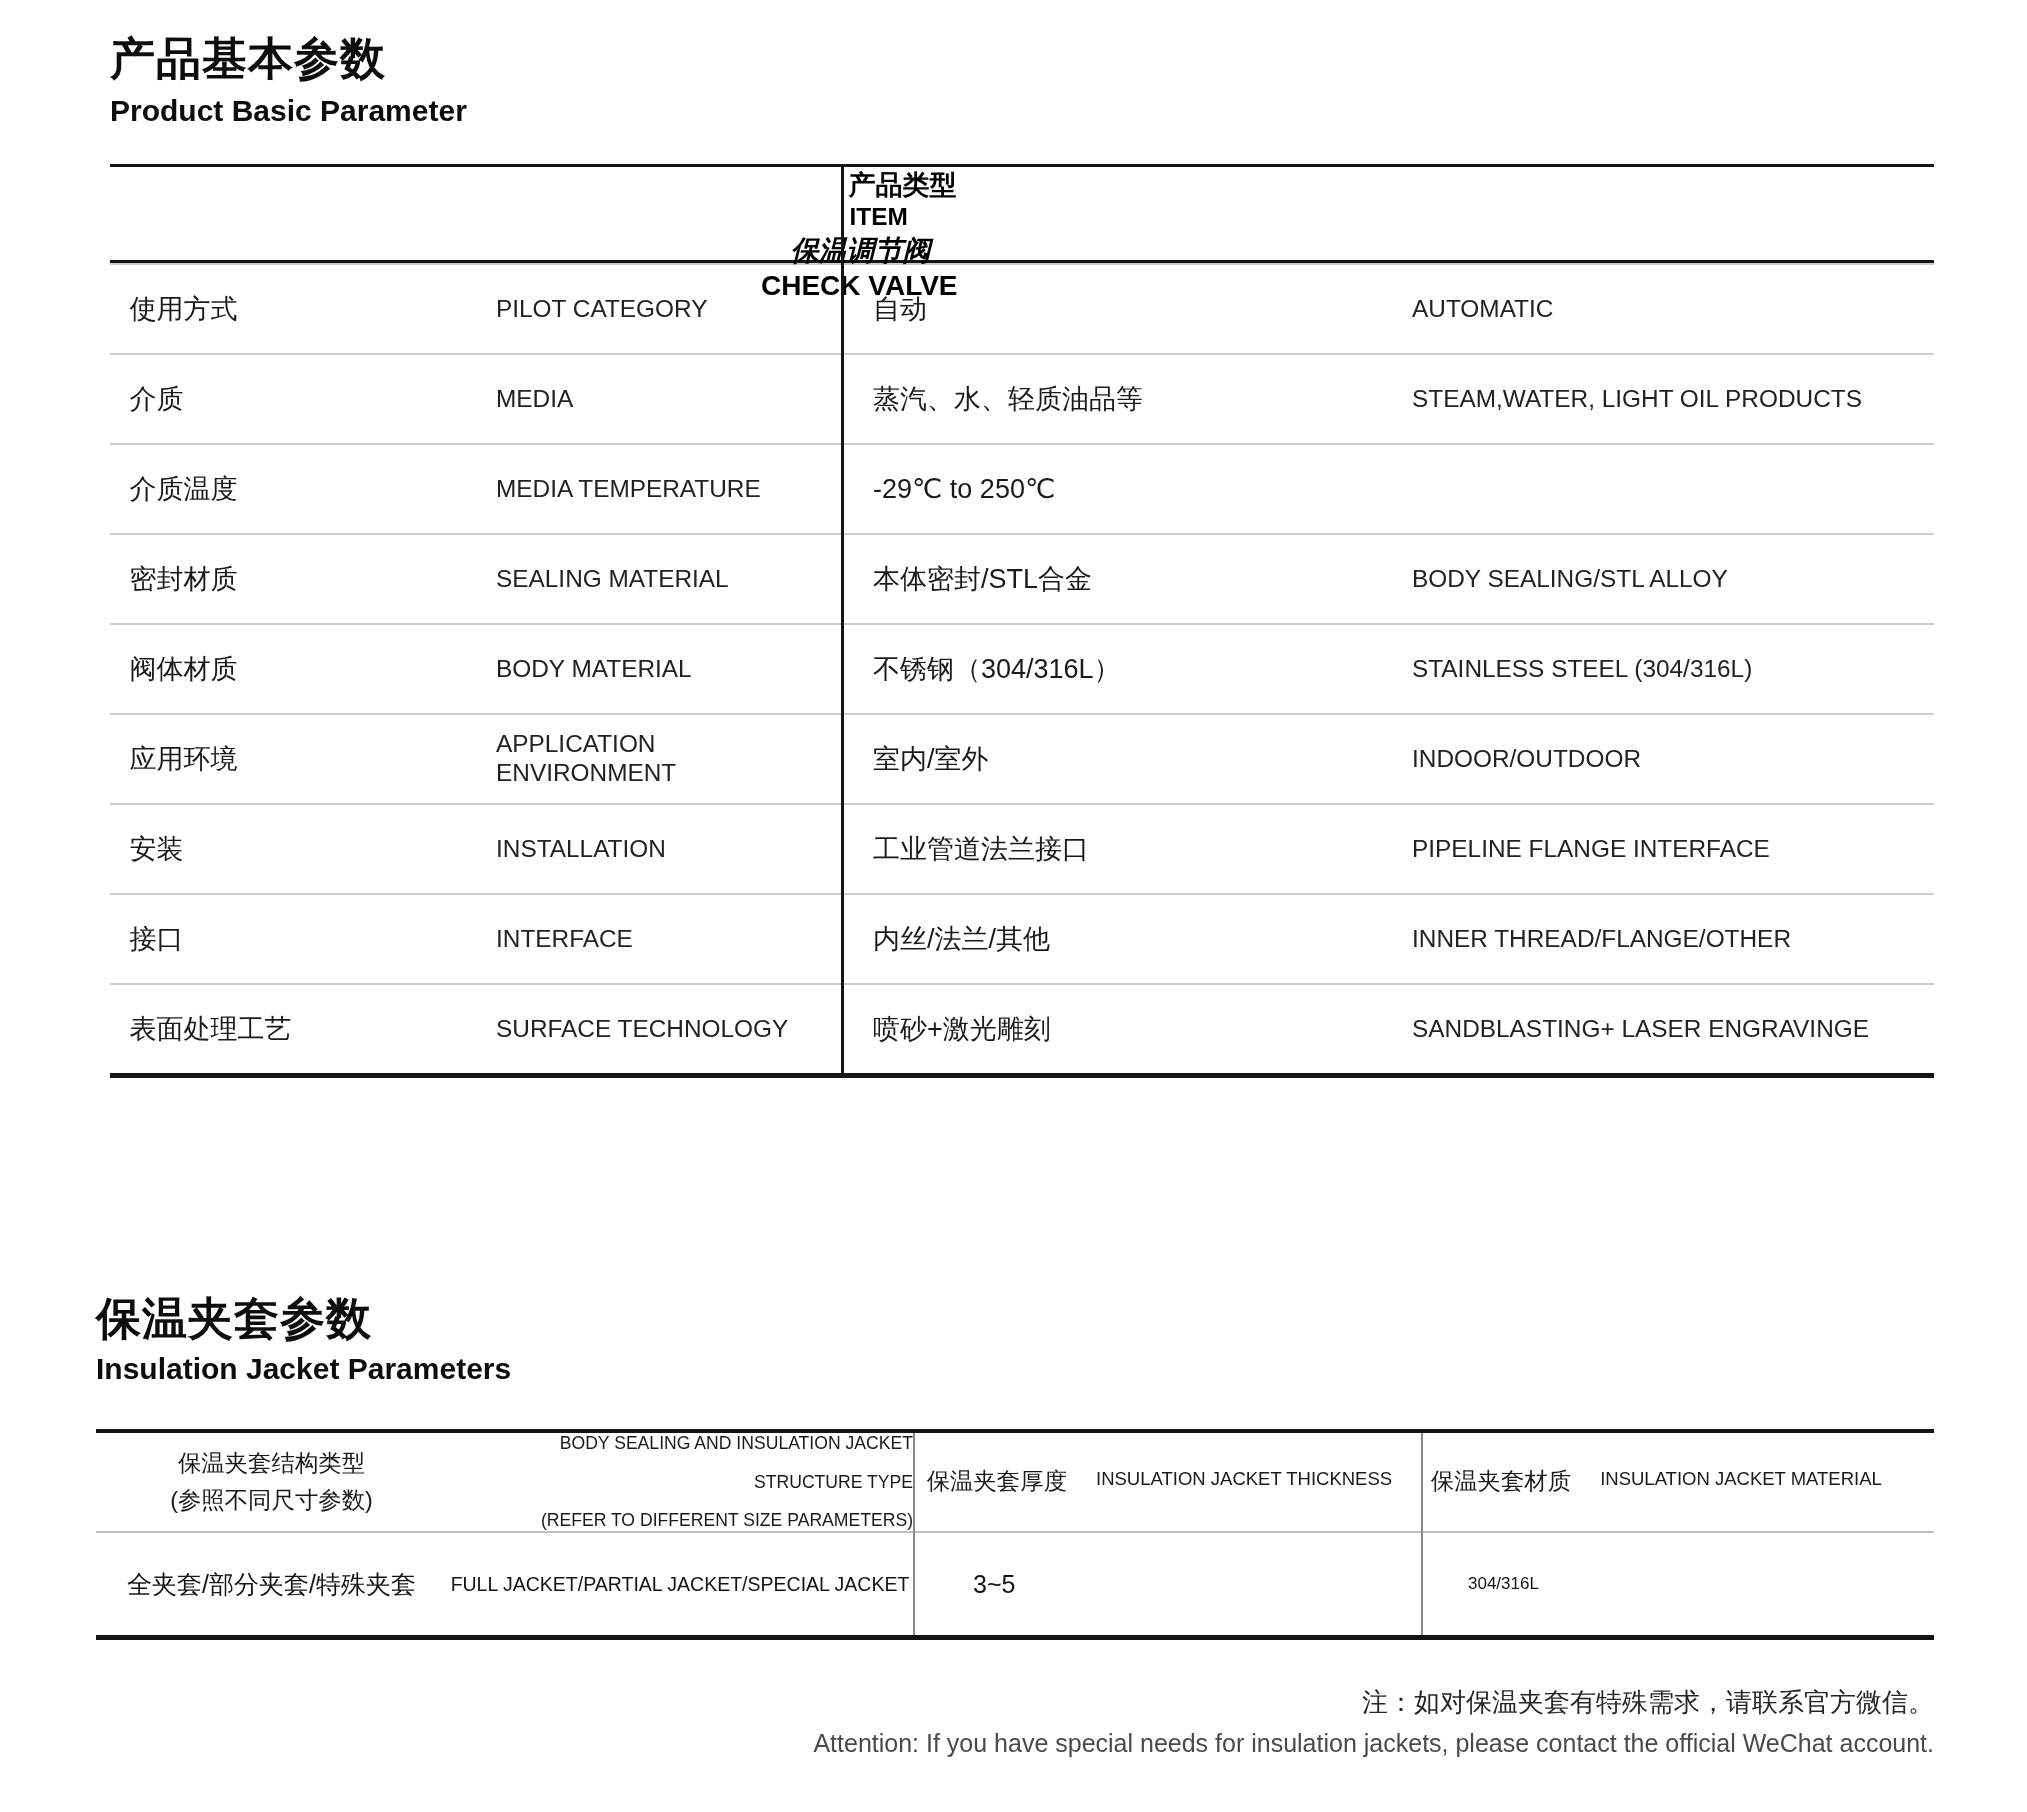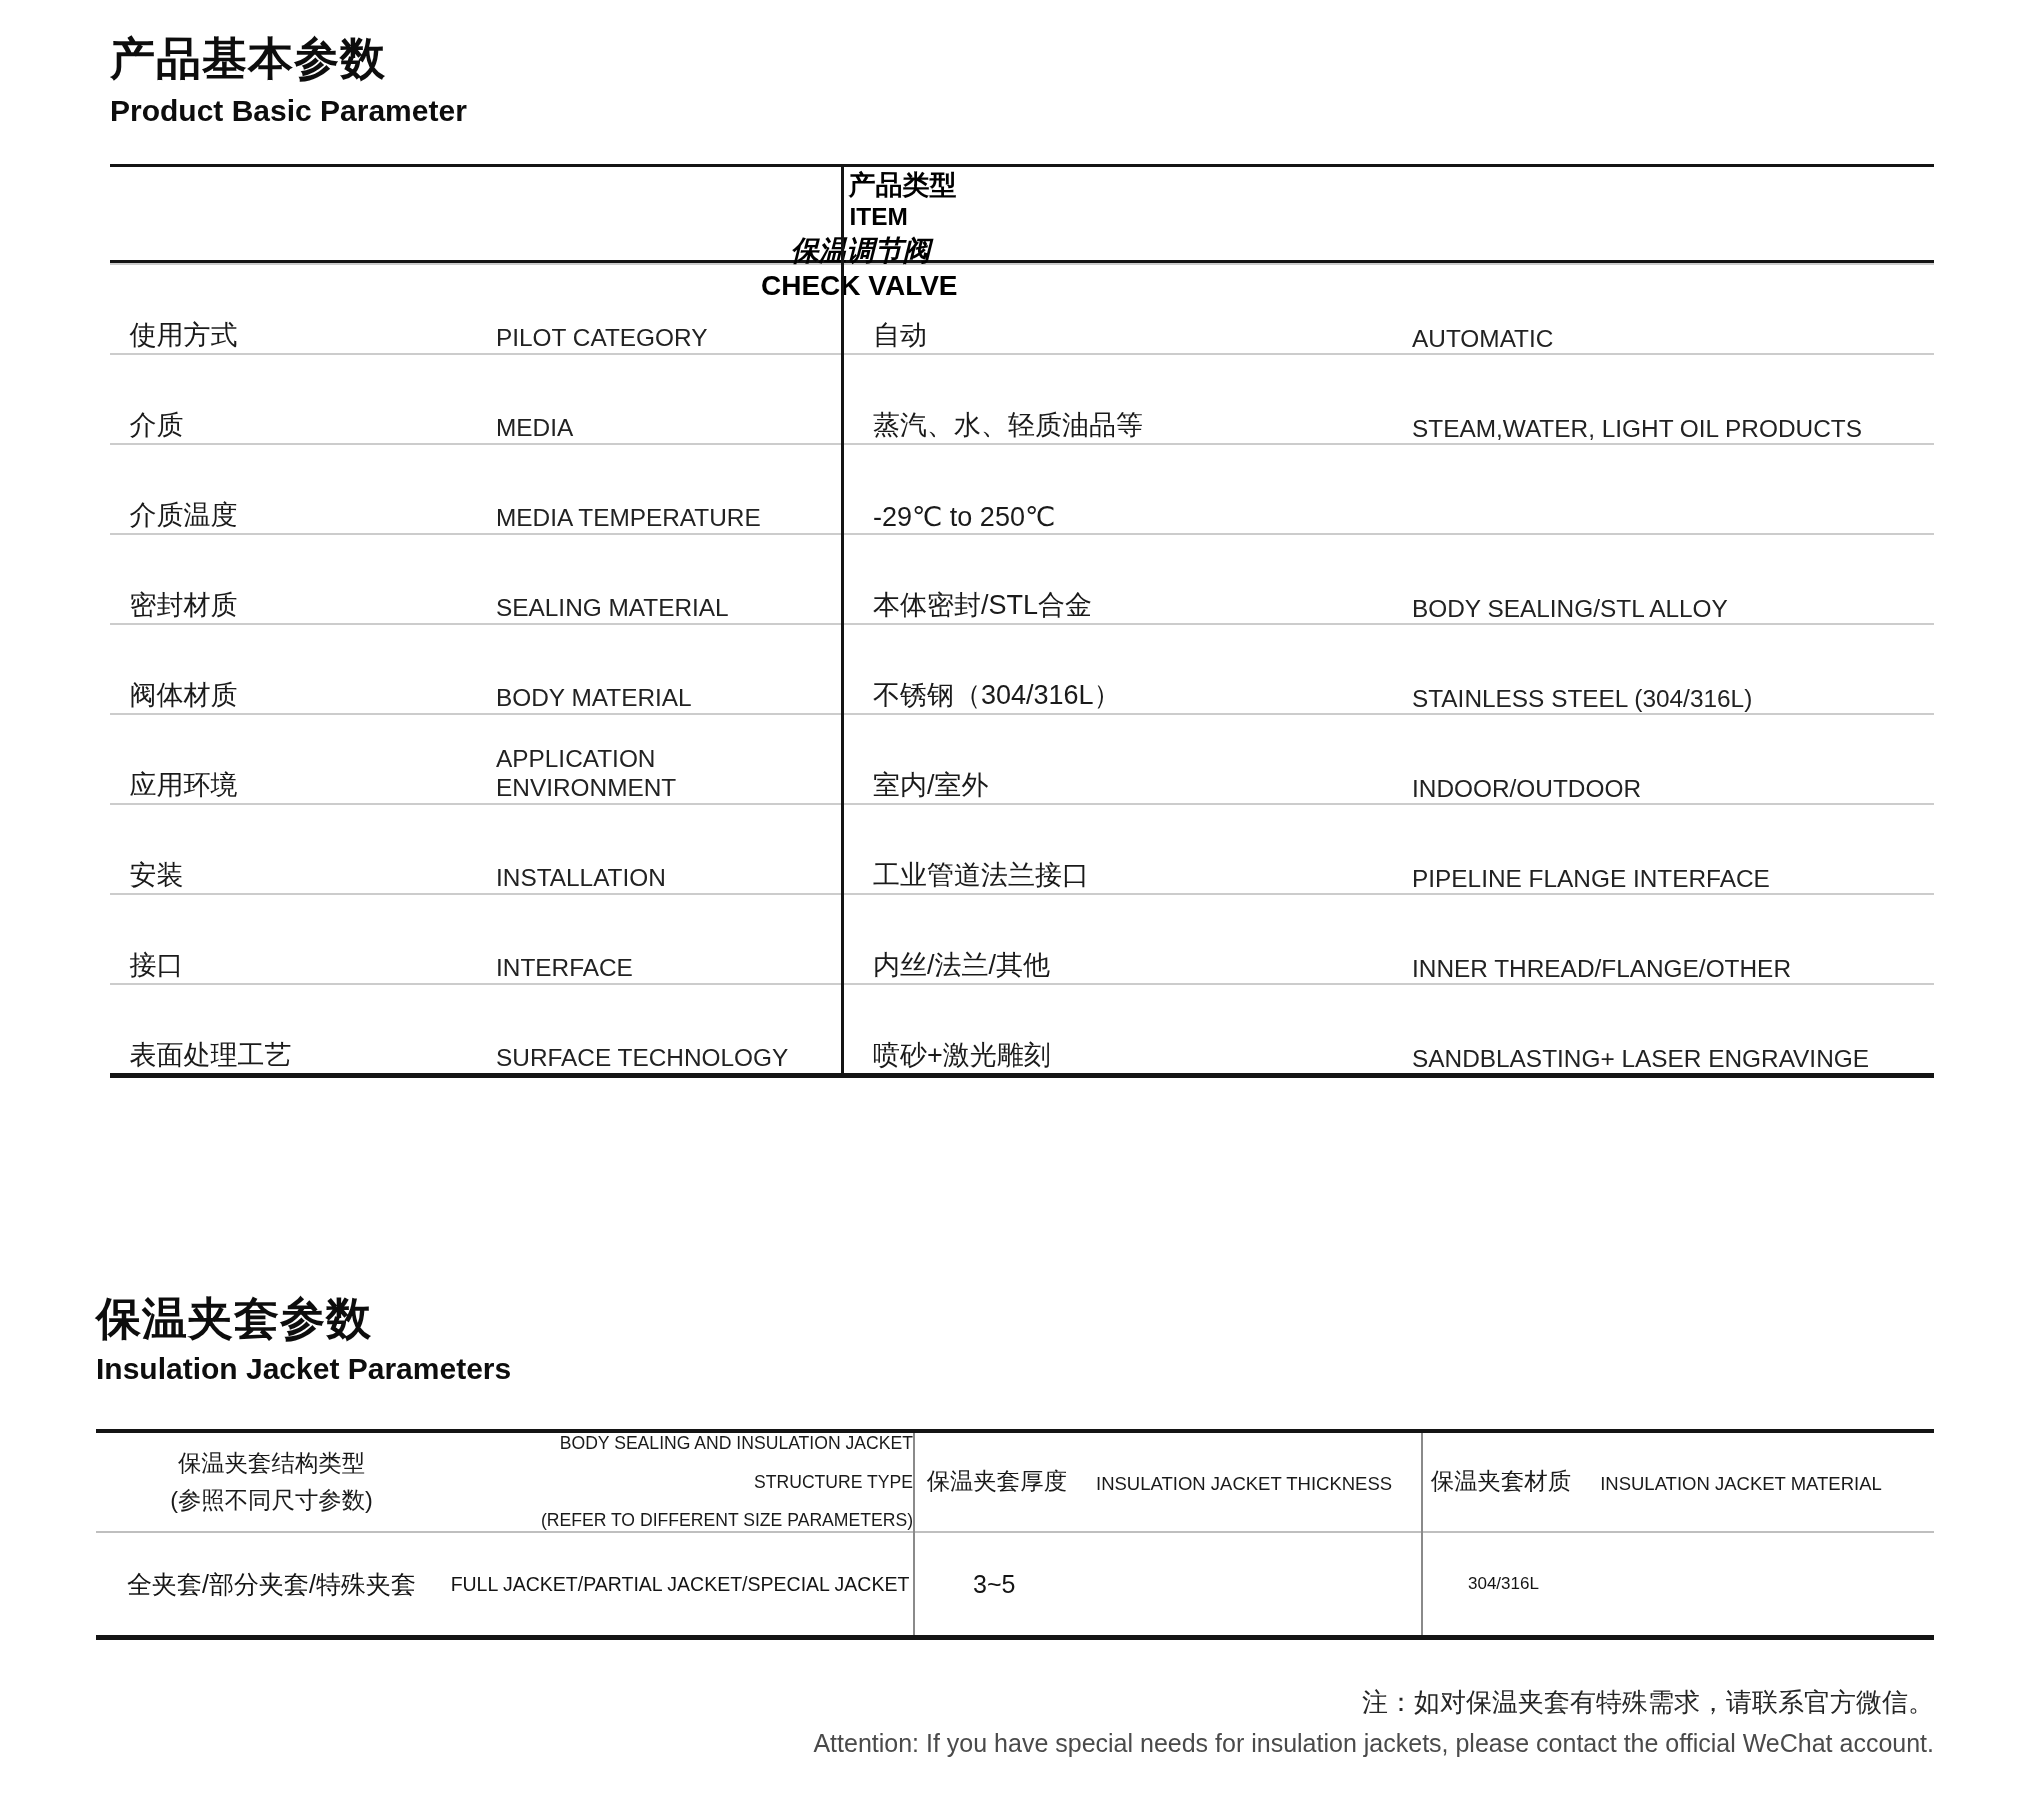--- a/index.html
+++ b/index.html
@@ -13,21 +13,21 @@
   #s1-title-cn { left:110px; top:29px; }
   #s1-title-en { left:110px; top:94px; }
   #s2-title-cn { left:96px; top:1289px; }
   #s2-title-en { left:96px; top:1352px; }
 
   
   .t1 { position:absolute; left:110px; top:164px; width:1824px;
         border-top:3.9px solid #141414; border-bottom:5.9px solid #141414; }
   .t1-vline { position:absolute; left:731px; top:0; bottom:0; width:2.9px; background:#141414; z-index:2; }
   .t1-header { display:flex; align-items:center; height:96px; border-bottom:3.9px solid #141414;flex-direction:column; }
-  .t1-row { display:flex; align-items:flex-end; height:90px; border-top:2px solid #cccccc; }
+  .t1-row { display:flex; align-items:center; height:90px; border-top:2px solid #cccccc; }
   .t1-row:first-of-type { border-top:none; }
 
   .c1 { width:386px; padding-left:19.5px; }
   .c2 { width:345px; padding-right:49px; line-height:1.18; }
   .c3 { width:571px; padding-left:32px; }
   .c4 { width:522px; }
 
   .cn  { font-size:27px; color:#1a1a1a; }
   .en  { font-size:24.4px; color:#222222; }
   .hcn { font-size:27px; font-weight:bold; color:#000000; }
@@ -45,21 +45,21 @@
   .t2-row { display:flex; align-items:center; height:102px; }
 
   .ta { width:817px; display:flex; align-items:center; }
   .tb { width:508px; }
   .tc { width:513px; }
 
   .ta-cn { width:351px; text-align:center; }
   .ta-en { width:466px; text-align:right; }
   .t2-cn { font-size:23.4px; color:#1a1a1a; line-height:1.6; }
   .t2-en { font-size:17.6px; color:#1a1a1a; line-height:2.2; }
-  .t2-pair { display:flex; align-items:flex-end; }
+  .t2-pair { display:flex; align-items:flex-start; }
   .tb.t2-pair { padding-left:13.7px; }
   .tc.t2-pair { padding-left:9.8px; }
   .t2-pair .t2-cn { margin-right:29px; line-height:1; }
   .t2-pair .t2-en { font-size:18.5px; line-height:1; }
   .tb-val { padding-left:60px; font-size:25px; }
   .tc-val { padding-left:47px; font-size:17px; }
   .ta-data-cn { width:351px; text-align:center; font-size:25px; }
   .ta-data-en { width:466px; text-align:center; font-size:19.5px; }
 
   

